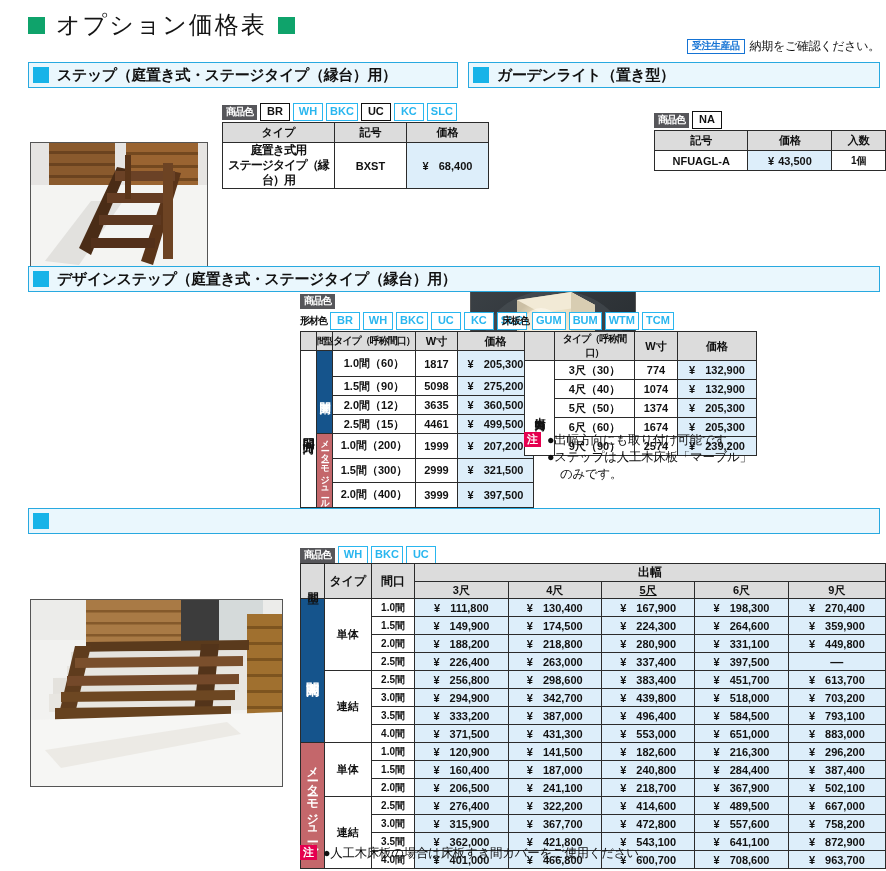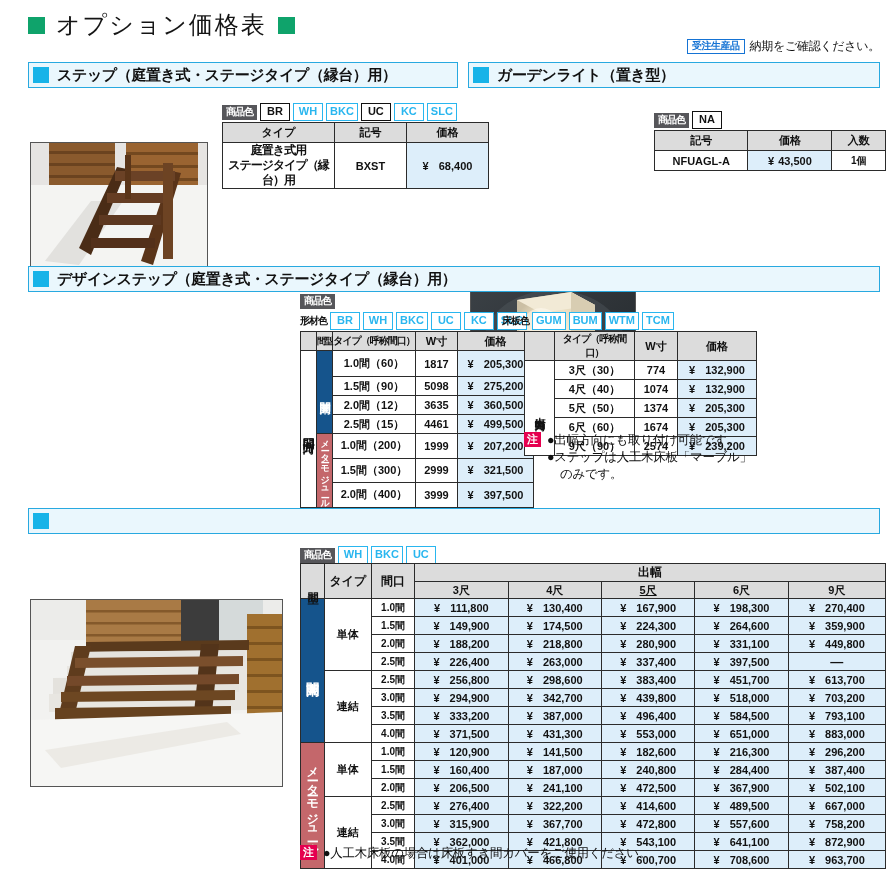--- a/index.html
+++ b/index.html
@@ -823,21 +823,21 @@
         </td>
     <td class="price-cell">
           <span class="pricetxt">
             <span>¥</span>
             <span>241,100</span>
           </span>
         </td>
     <td class="price-cell">
           <span class="pricetxt">
             <span>¥</span>
-            <span>472,500</span>
+            <span>218,700</span>
           </span>
         </td>
     <td class="price-cell">
           <span class="pricetxt">
             <span>¥</span>
             <span>367,900</span>
           </span>
         </td>
     <td class="price-cell">
           <span class="pricetxt">

